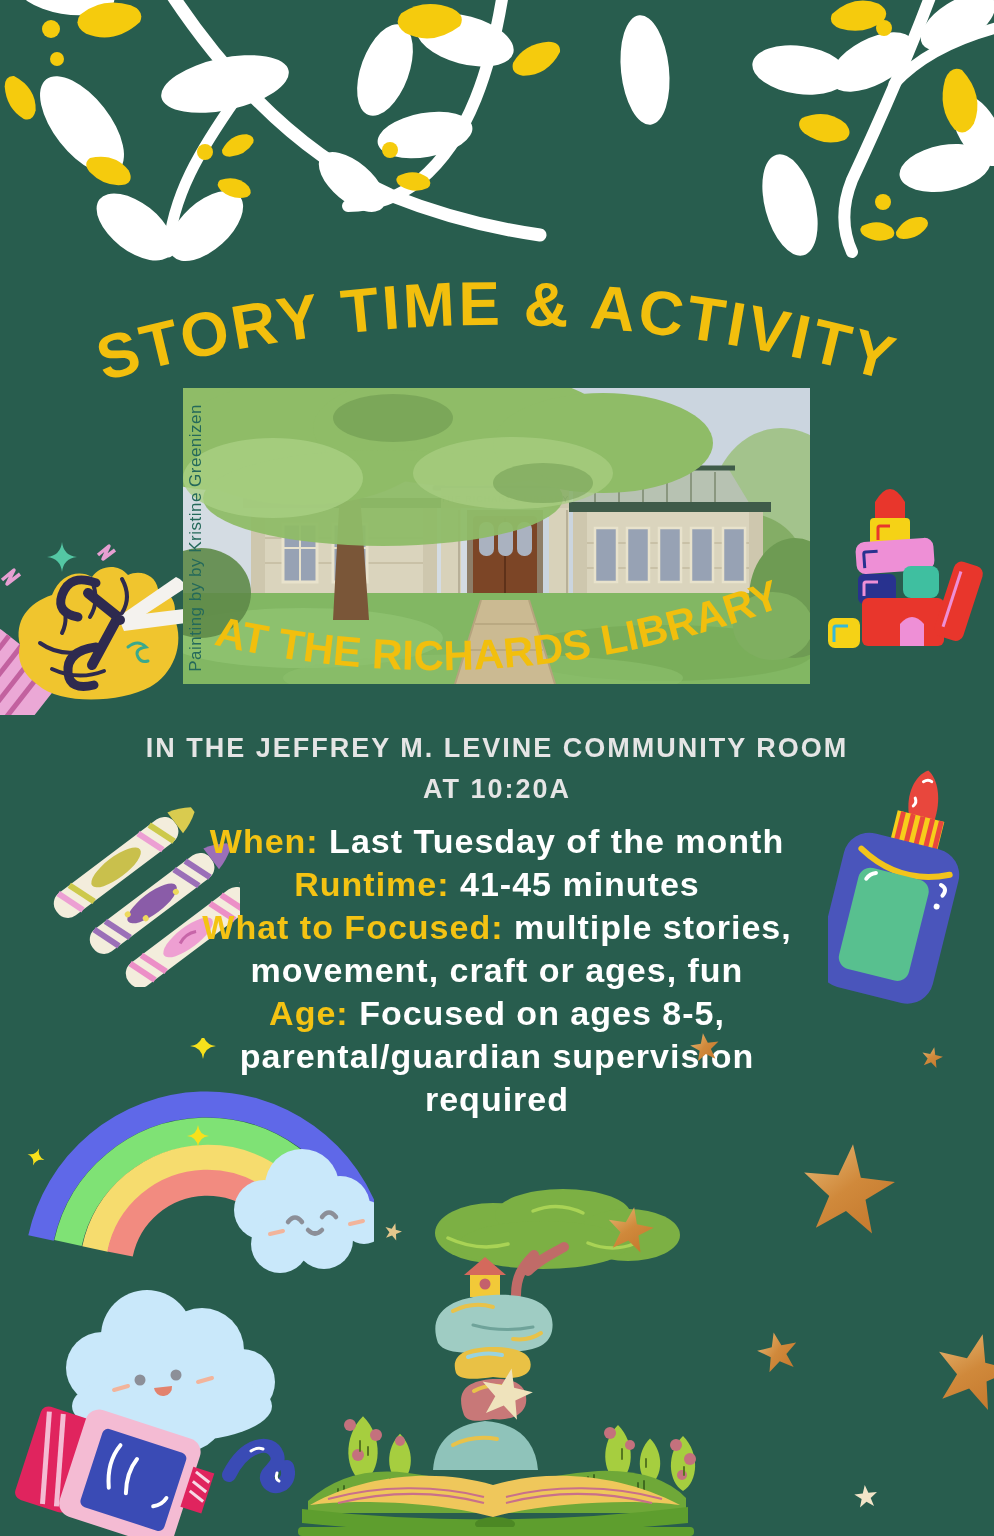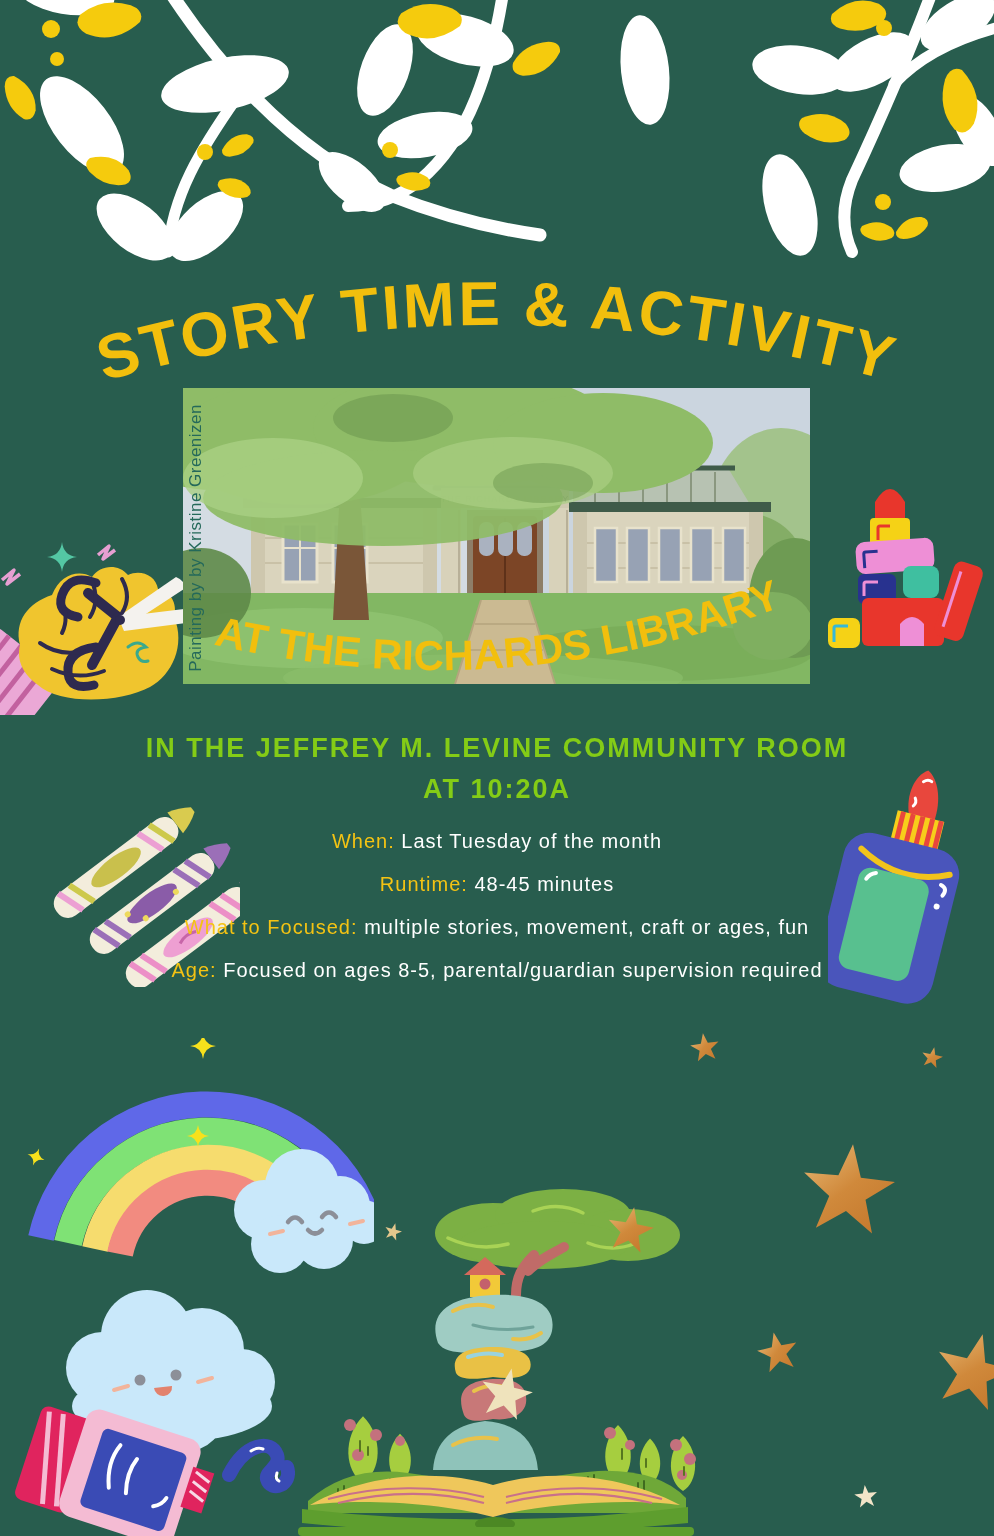--- a/index.html
+++ b/index.html
@@ -22,25 +22,25 @@
   }
   .arc-title{left:0;top:230px;width:994px;height:220px;z-index:4;}
   .arc-sub{left:0;top:540px;width:994px;height:190px;z-index:5;}
   .arc-title text, .arc-sub text{
     font-family:"Liberation Sans","DejaVu Sans",sans-serif;font-weight:bold;fill:#F2BF0D;
   }
   .arc-title text{font-size:62px;letter-spacing:3px;}
   .arc-sub text{font-size:42px;letter-spacing:0px;}
   .location{
     left:0;top:728px;width:994px;text-align:center;z-index:6;
-    color:#84cc16;font-weight:bold;font-size:27px;letter-spacing:2px;line-height:41px;
+    color:#e5e5e5;font-weight:bold;font-size:27px;letter-spacing:2px;line-height:41px;
   }
   .details{
     left:167px;top:820px;width:660px;text-align:center;z-index:6;
-    color:#FFFFFF;font-weight:normal;font-size:20px;letter-spacing:1px;line-height:43px;
+    color:#FFFFFF;font-weight:bold;font-size:34px;letter-spacing:1px;line-height:43px;
   }
   .details p{margin:0;display:inline;}
   .details .dl{color:#F4C313;}
   .deco{z-index:1;pointer-events:none;}
   .ontop{z-index:6;pointer-events:none;}
 </style>
 </head>
 <body>
 
 <svg class="abs" width="0" height="0" aria-hidden="true">
@@ -213,21 +213,21 @@
   <text><textPath href="#subArc" startOffset="50%" text-anchor="middle">AT THE RICHARDS LIBRARY</textPath></text>
 </svg>
 
 <div class="abs location">
   <div>IN THE JEFFREY M. LEVINE COMMUNITY ROOM</div>
   <div>AT 10:20A</div>
 </div>
 
 <div class="abs details">
   <p><span class="dl">When:</span> <span class="dv">Last Tuesday of the month</span></p><br>
-  <p><span class="dl">Runtime:</span> <span class="dv">48-45 minutes</span></p><br>
+  <p><span class="dl">Runtime:</span> <span class="dv">41-45 minutes</span></p><br>
   <p><span class="dl">What to Focused:</span> <span class="dv">multiple stories, movement, craft or ages, fun</span></p><br>
   <p><span class="dl">Age:</span> <span class="dv">Focused on ages 8-5, parental/guardian supervision required</span></p>
 </div>
 
 <svg class="abs deco" style="left:0;top:525px" width="190" height="190" viewBox="0 0 190 190">
   <g transform="rotate(38 20 160)">
     <rect x="-45" y="128" width="95" height="78" rx="18" fill="#EBA8D6"></rect>
     <g stroke="#C2619F" stroke-width="5">
       <path d="M-35 130 V206"></path>
         <path d="M-19 128 V206"></path>

